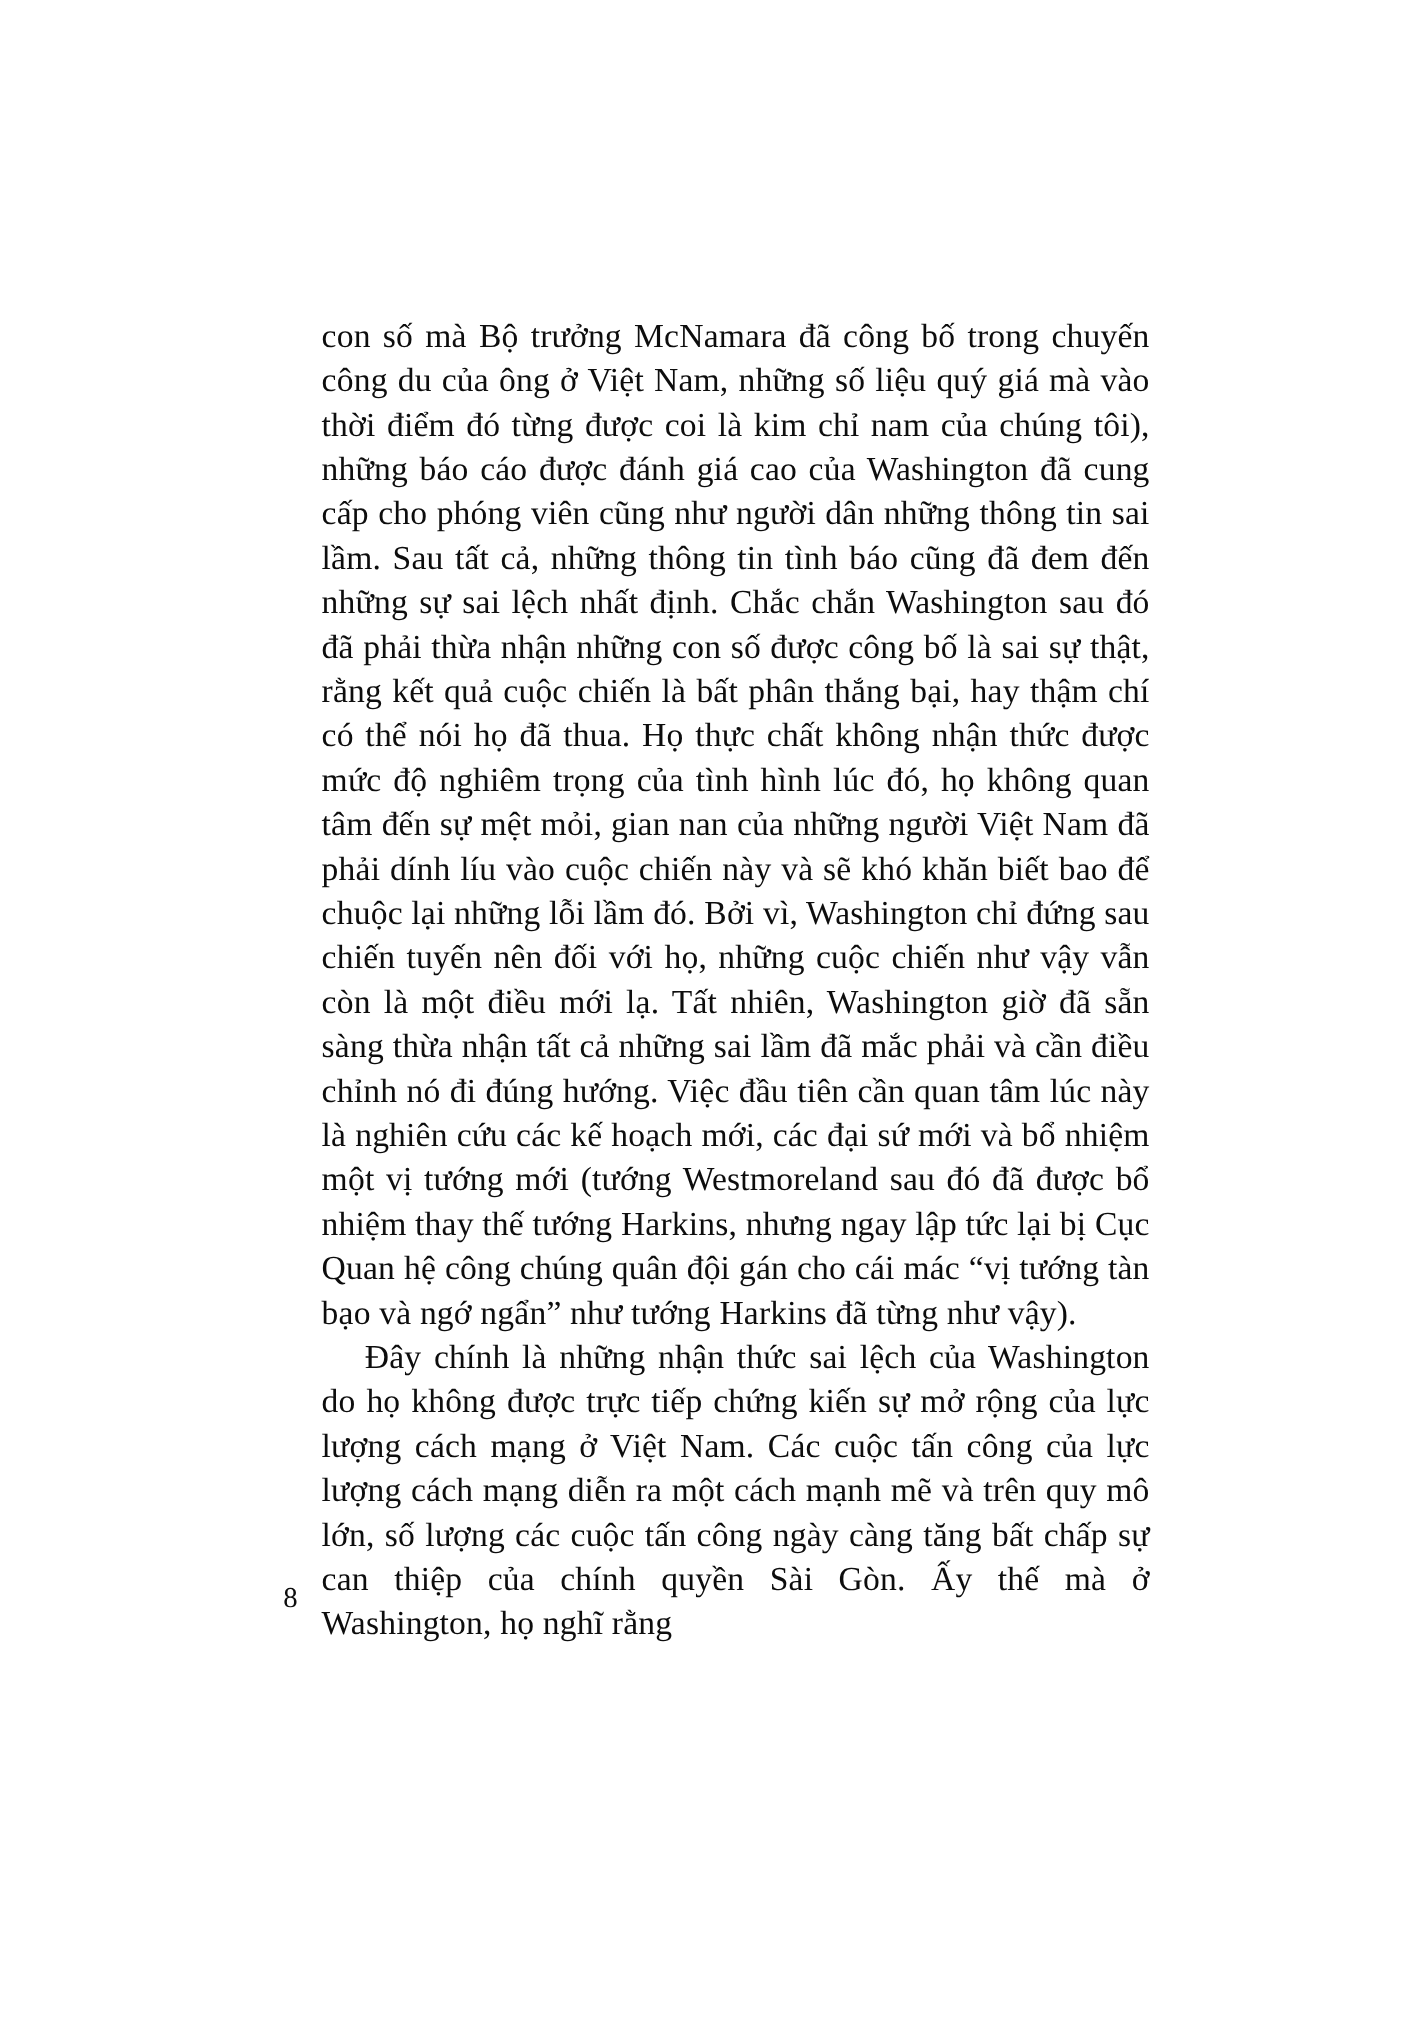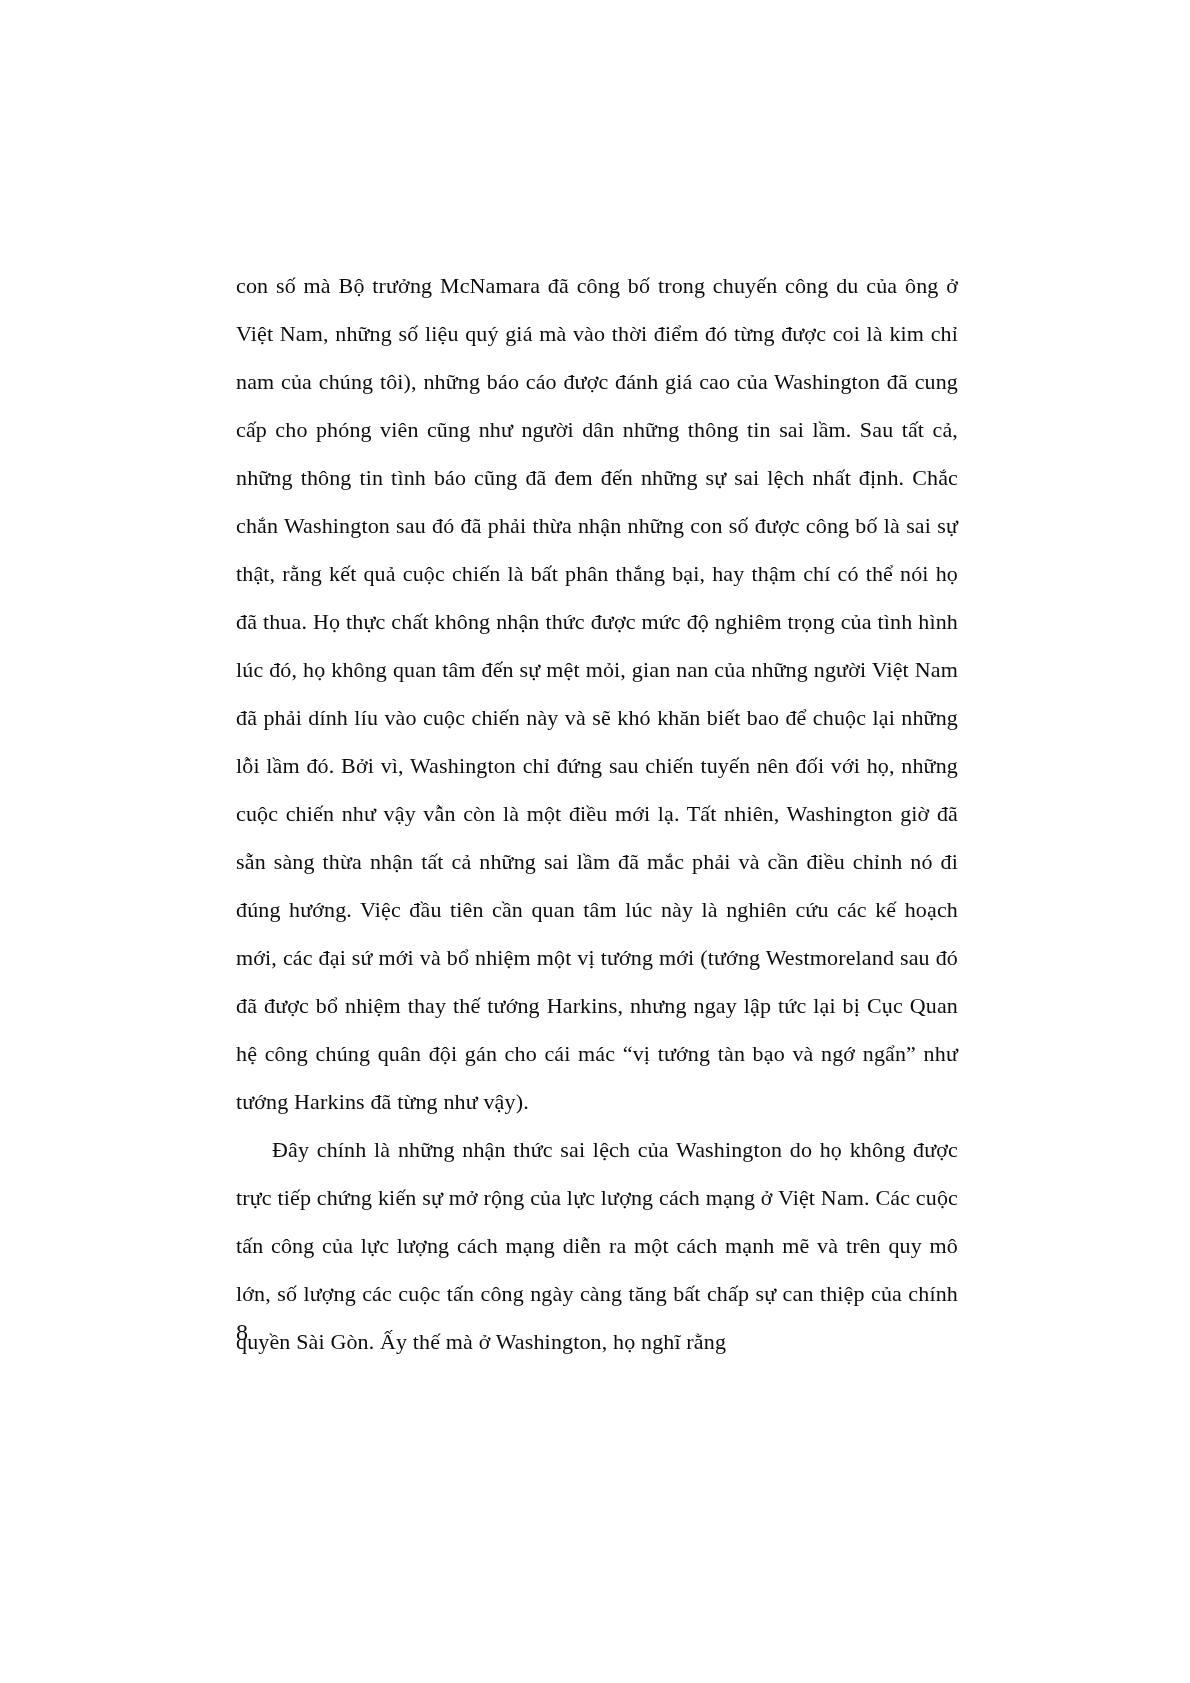--- a/index.html
+++ b/index.html
@@ -16,25 +16,26 @@
     overflow: hidden;
   }
   .page {
     box-sizing: border-box;
     width: 1190px;
     height: 1683px;
     padding: 262px 232px 0 236px;
     position: relative;
   }
   .text-block {
-    font-size: 22px;
-    line-height: 48px;
+    font-size: 28px;
+    line-height: 37px;
     text-align: justify;
     text-justify: inter-word;
     letter-spacing: 0.15px;
+    margin-left: 32px;
   }
   .text-block p {
     margin: 0;
     text-indent: 0;
   }
   .text-block p.indented {
     text-indent: 36px;
     font-family: Liberation Serif, serif;
   }
   .page-number {

